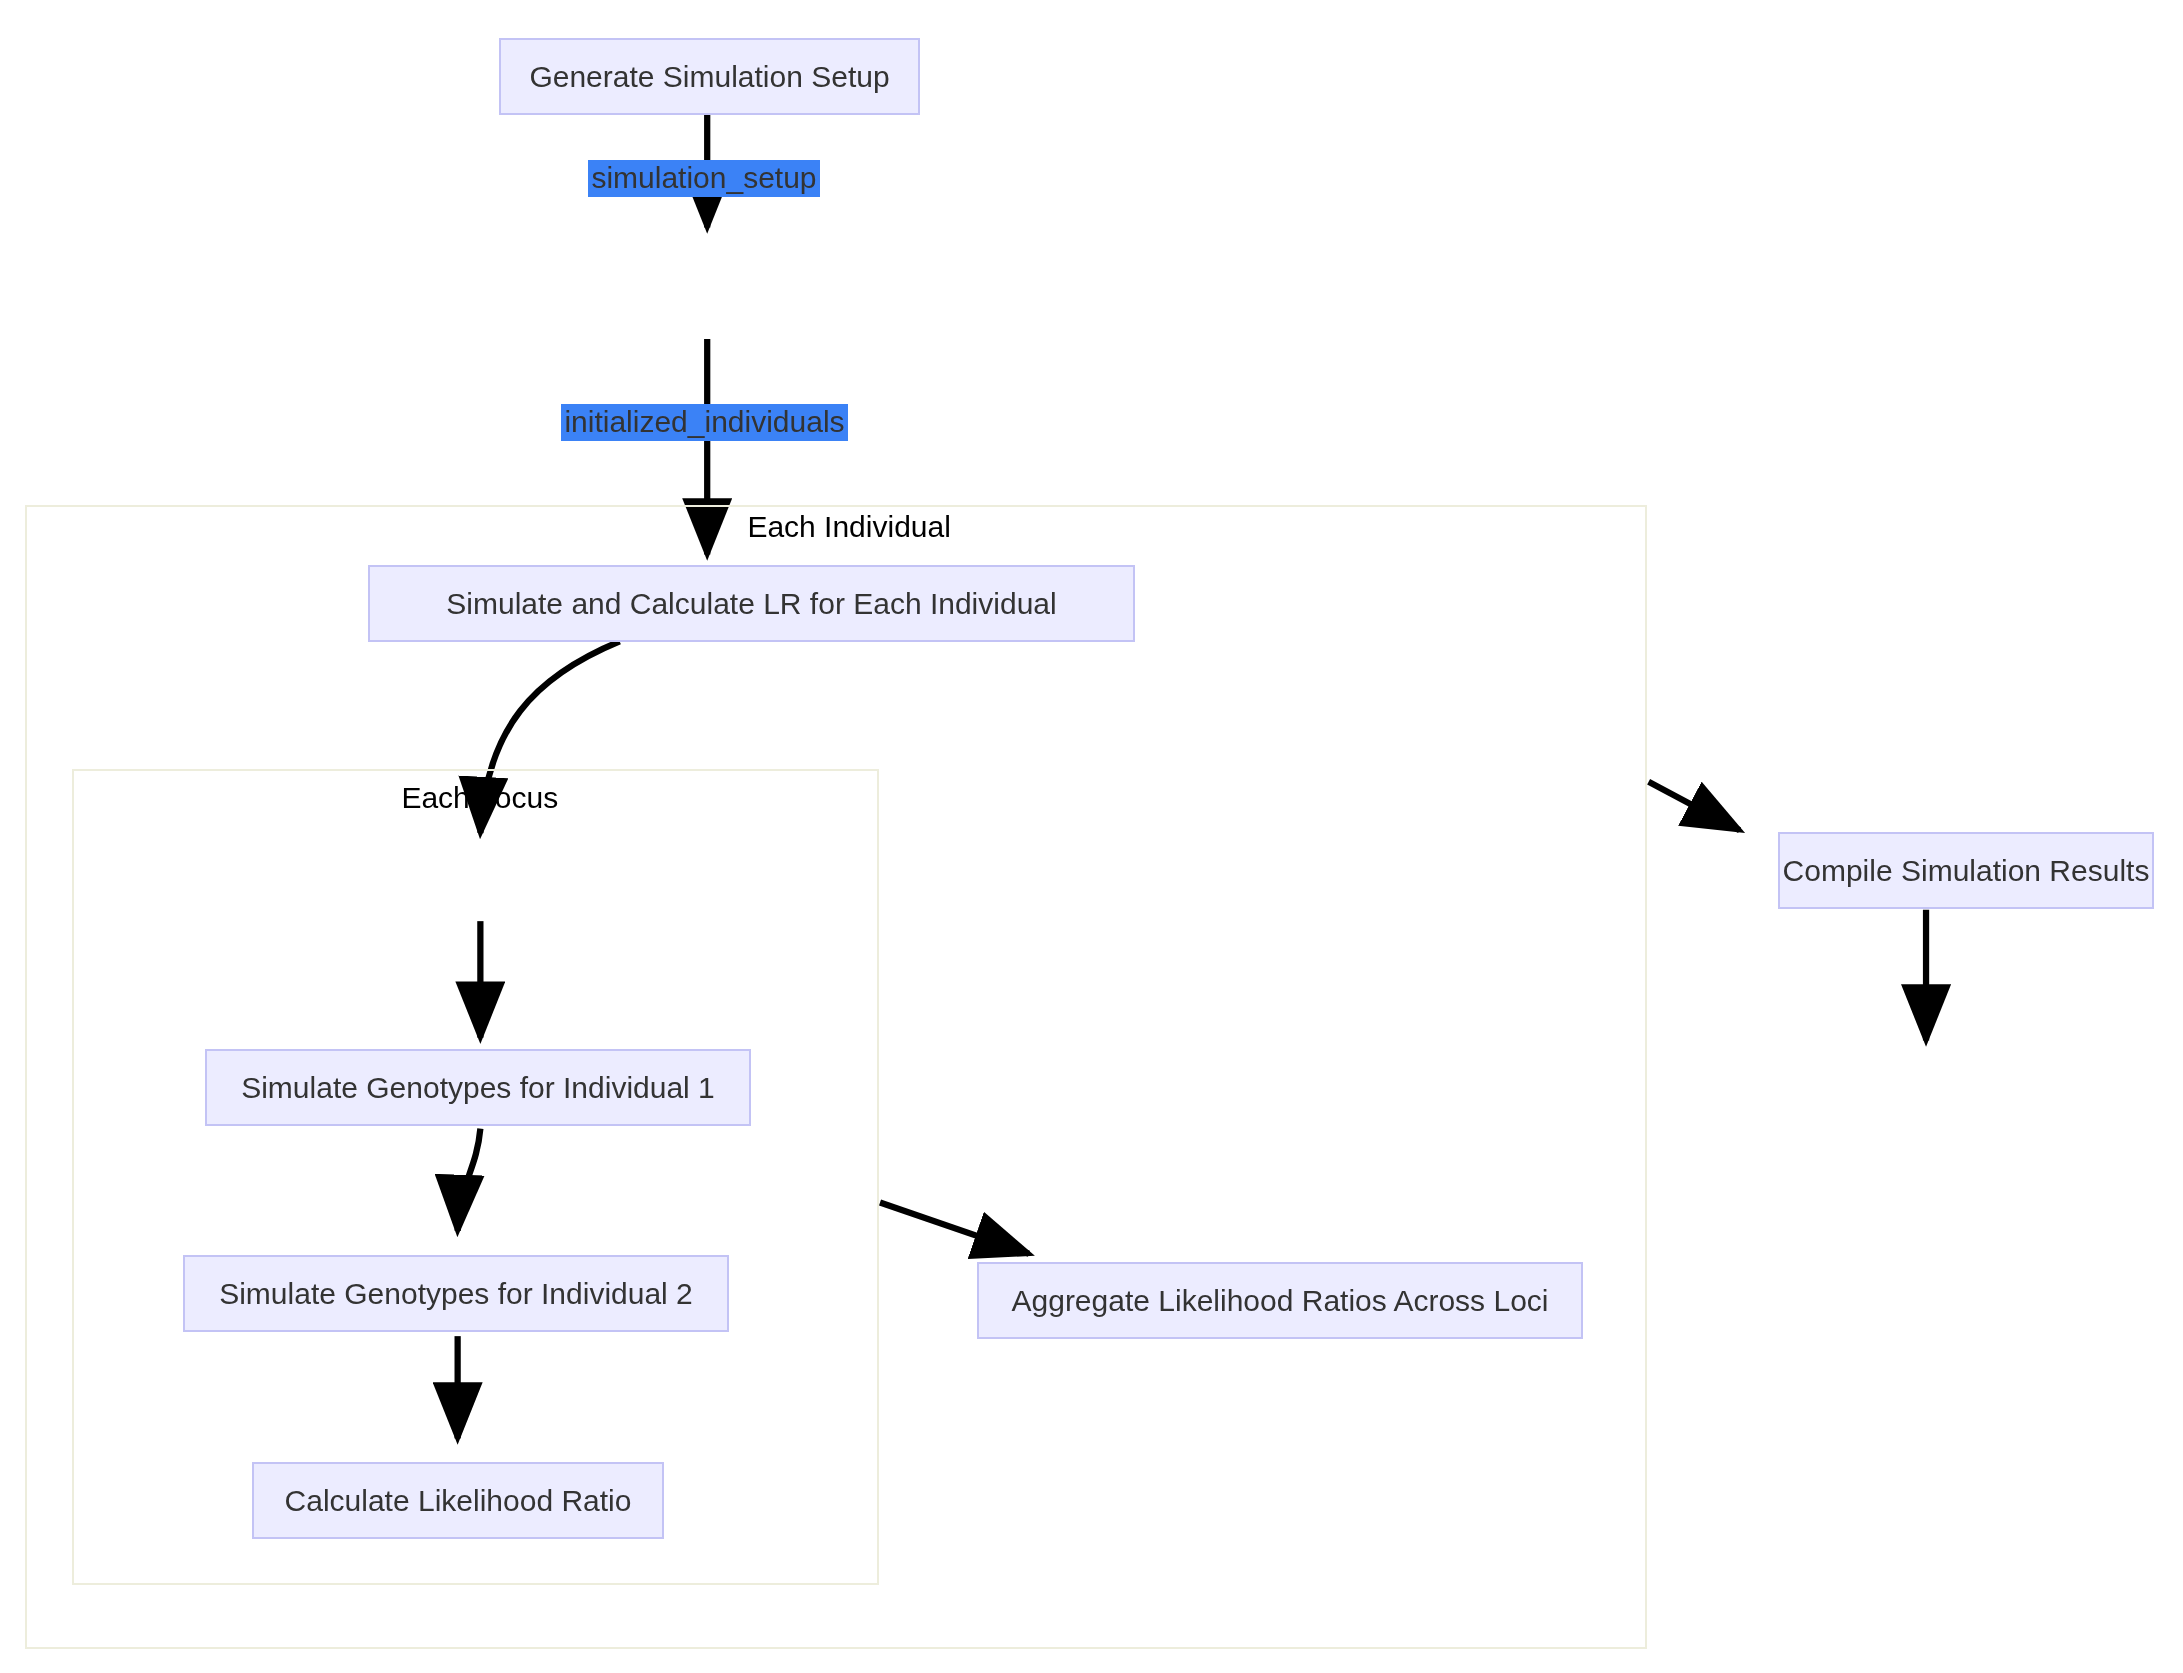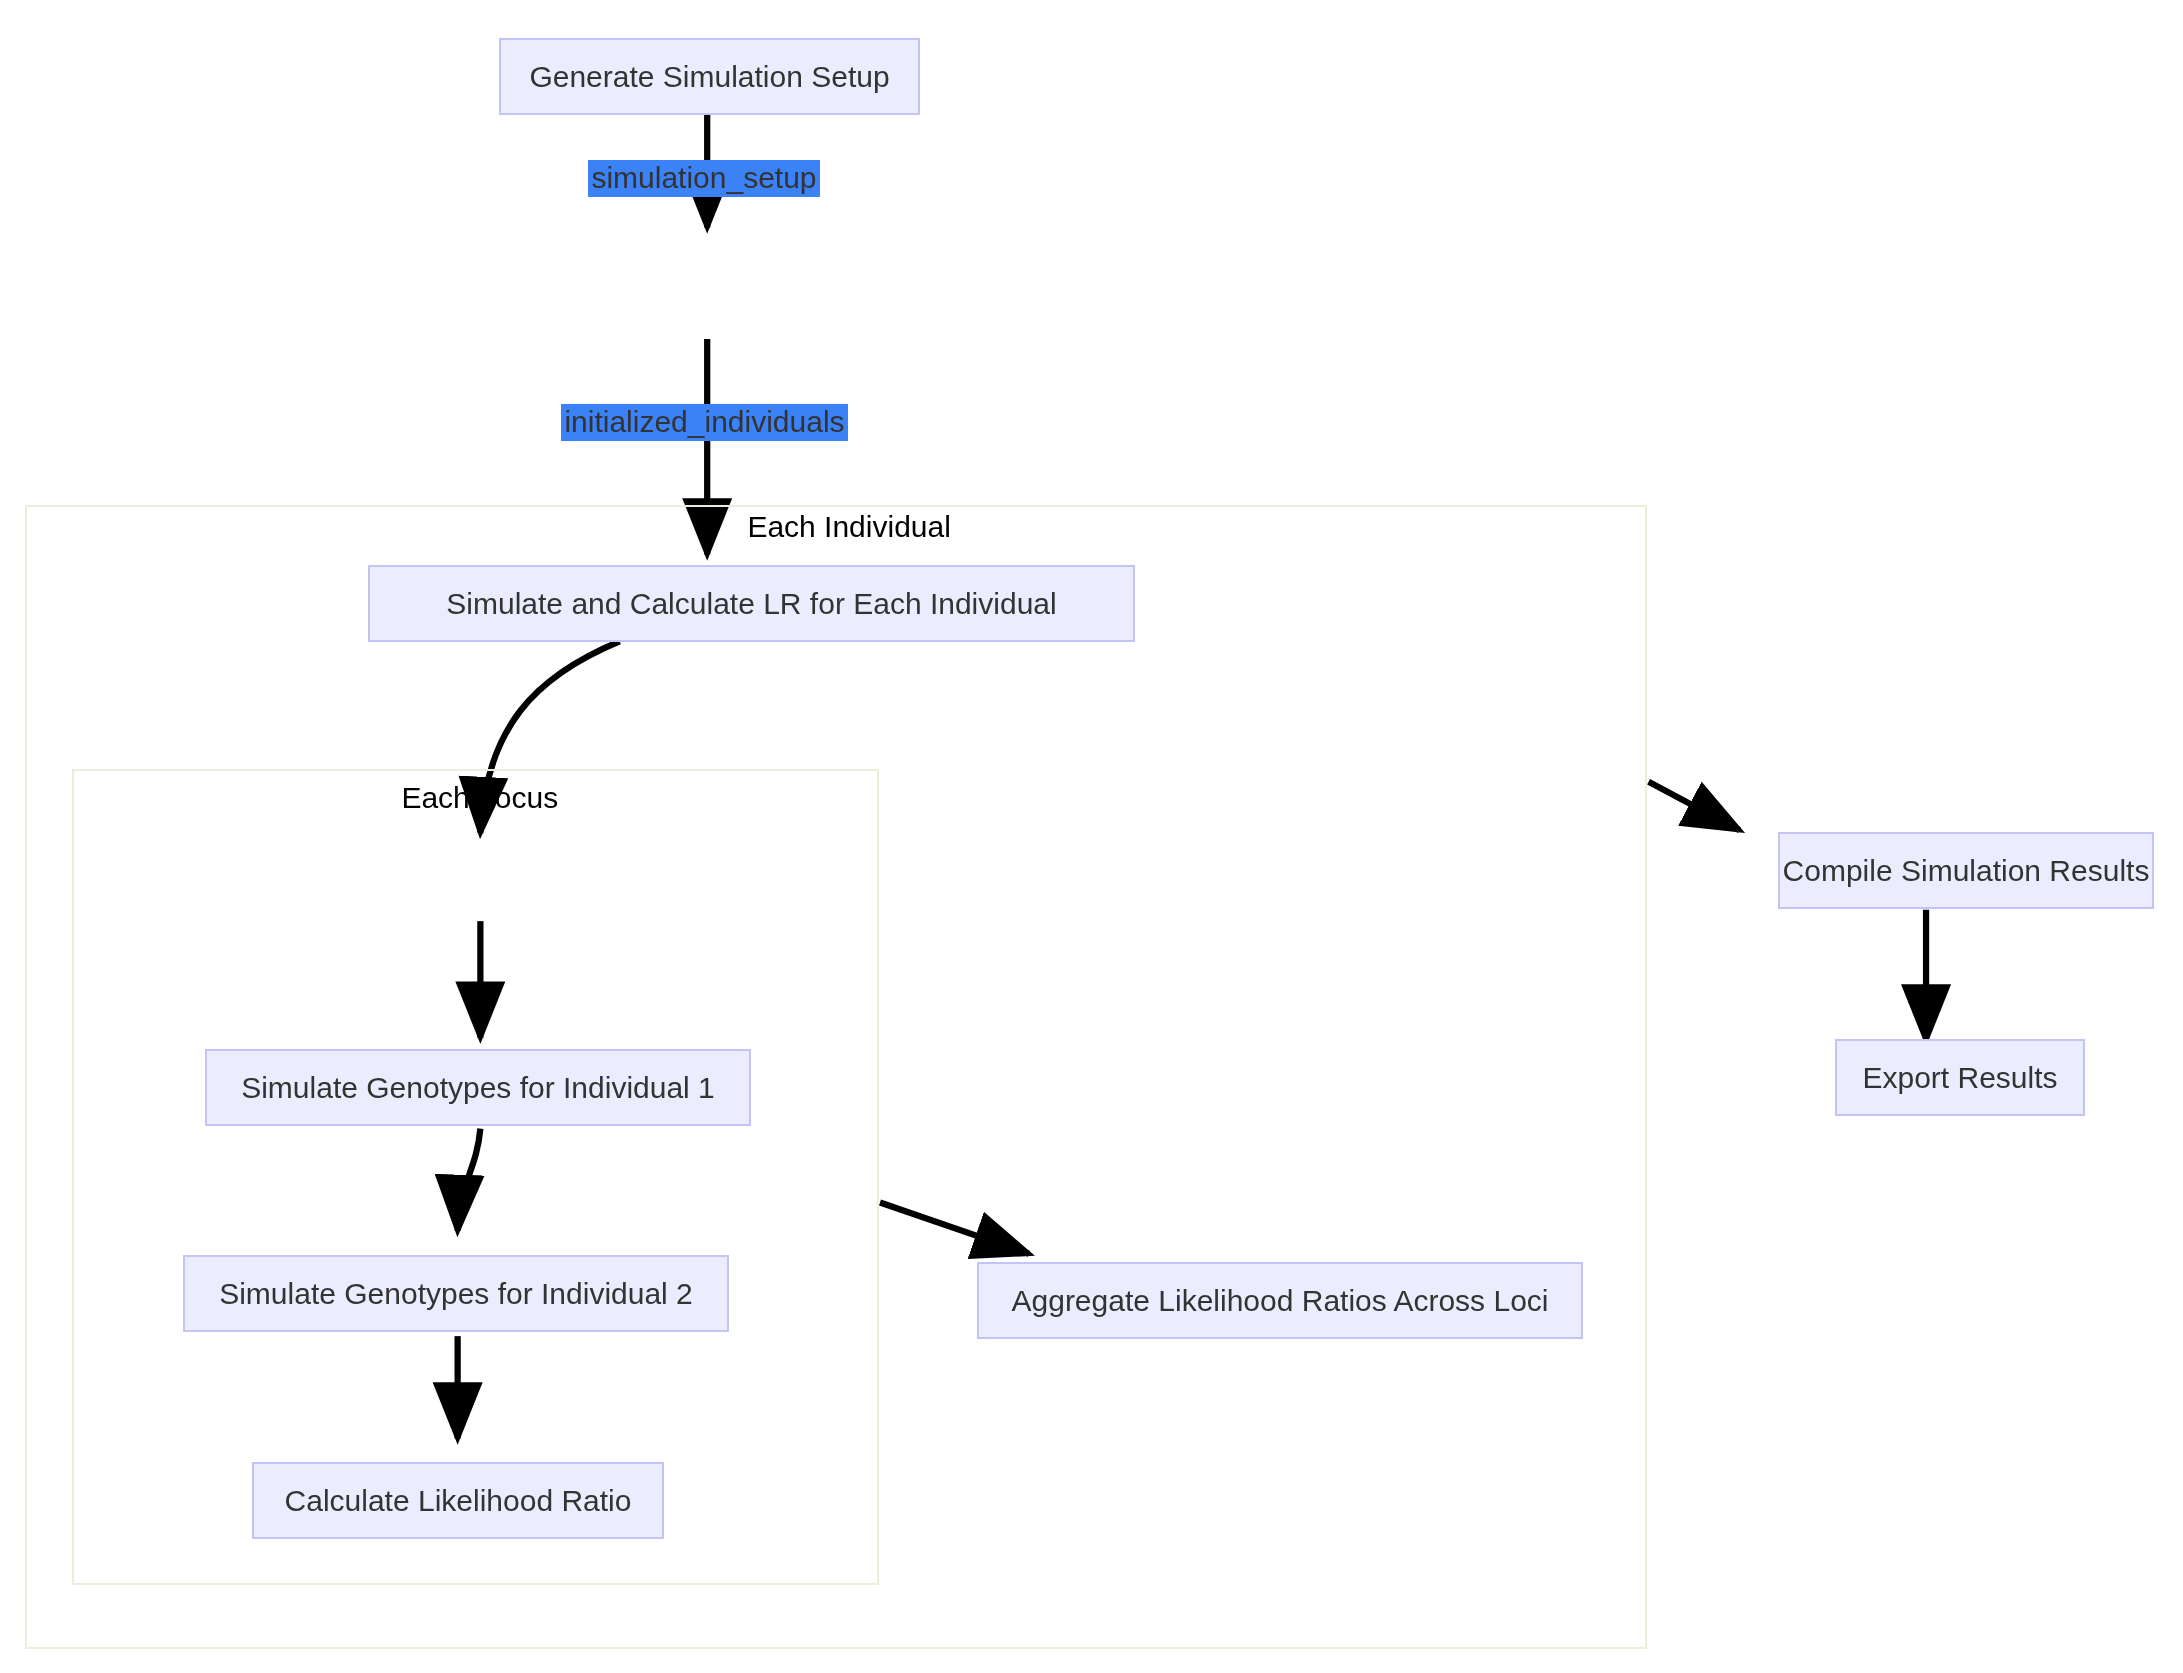--- a/index.html
+++ b/index.html
@@ -136,23 +136,20 @@
   </div>
 
   <div class="node" style="left:977px; top:1262px; width:606px; height:77px;">
     <span>Aggregate Likelihood Ratios Across Loci</span>
   </div>
 
   <div class="node" style="left:1778px; top:832px; width:376px; height:77px;">
     <span>Compile Simulation Results</span>
   </div>
 
-  <div class="node" style="left:1835px; top:1039px; width:250px; height:77px;">
-    <span>Export Results</span>
-  </div>
 
   <div class="edge-label" style="left:588px; top:160px;">simulation_setup</div>
 
   <div class="edge-label" style="left:561px; top:404px;">initialized_individuals</div>
 
   <div class="edge-label plain" style="left:744px; top:509px;">Each Individual</div>
 
   <div class="edge-label plain" style="left:398px; top:780px;">Each Locus</div>
 
 </div>

